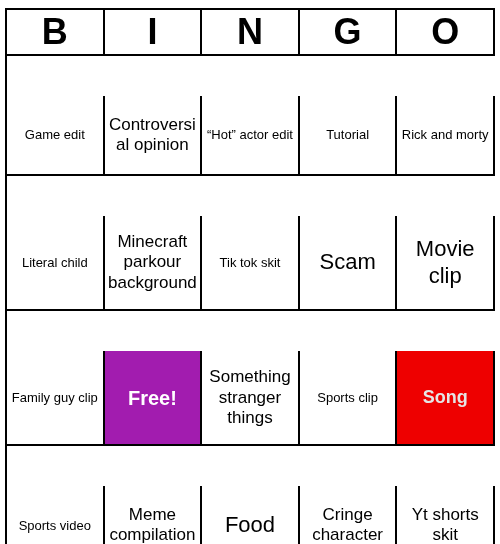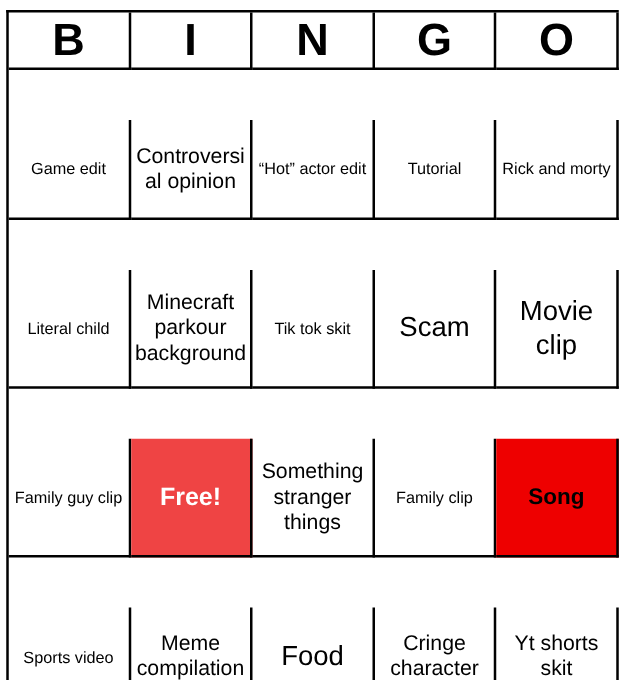--- a/index.html
+++ b/index.html
@@ -46,26 +46,26 @@
       min-height: 80px;
       display: flex;
       align-items: center;
       justify-content: center;
       word-break: break-word;
       line-height: 1.2;
       margin-top: 40px;
     }
     .bingo-cell.red {
       background-color: #e00;
-      color: #000000;
+      color: #e5e5e5;
       font-weight: bold;
       font-size: 18px;
     }
     .bingo-cell.free {
-      background-color: #ef4444;
+      background-color: #a21caf;
       color: #fff;
       font-weight: bold;
       font-size: 20px;
     }
     .bingo-cell.small-text {
       font-size: 17px;
     }
     .bingo-cell.large-text {
       font-size: 22px;
       font-weight: normal;
@@ -89,21 +89,21 @@
       <div class="bingo-cell">Tutorial</div>
       <div class="bingo-cell">Rick and morty</div>
       <div class="bingo-cell">Literal child</div>
       <div class="bingo-cell small-text">Minecraft parkour background</div>
       <div class="bingo-cell">Tik tok skit</div>
       <div class="bingo-cell large-text">Scam</div>
       <div class="bingo-cell large-text">Movie clip</div>
       <div class="bingo-cell">Family guy clip</div>
       <div class="bingo-cell free">Free!</div>
       <div class="bingo-cell small-text">Something stranger things</div>
-      <div class="bingo-cell">Family clip</div>
+      <div class="bingo-cell">Sports clip</div>
       <div class="bingo-cell red">Song</div>
       <div class="bingo-cell">Sports video</div>
       <div class="bingo-cell small-text">Meme compilation</div>
       <div class="bingo-cell large-text">Food</div>
       <div class="bingo-cell small-text">Cringe character</div>
       <div class="bingo-cell small-text">Yt shorts skit</div>
     </div>
 </div>
 
 </body></html>

